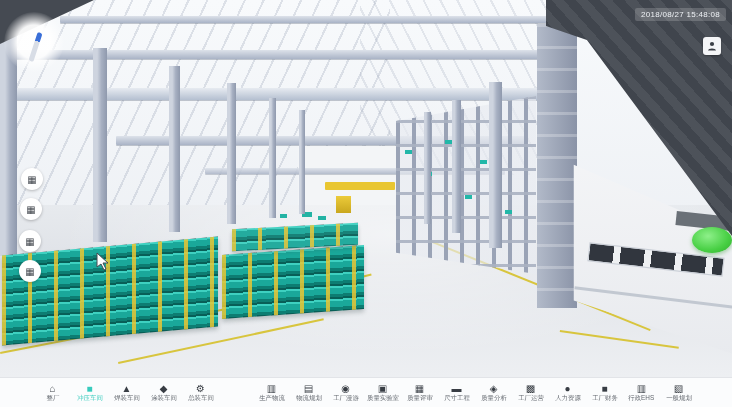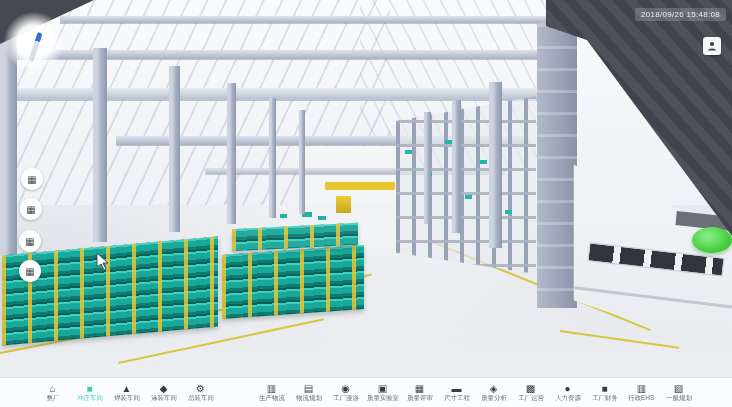--- a/index.html
+++ b/index.html
@@ -181,21 +181,21 @@
     <div class="roof-dark-right"></div>
     <div class="roof-dark-left"></div>
 
     <div class="marker"></div>
 
     <svg class="cursor" width="13" height="19" viewBox="0 0 13 19">
       <polygon points="1,1 1,15 5,12 8,18 10,17 7,11 12,11" fill="#ffffff" stroke="#444a52" stroke-width="1"></polygon>
     </svg>
   </div>
 
-  <div class="hud timestamp">2018/09/26 15:48:08</div>
+  <div class="hud timestamp">2018/08/27 15:48:08</div>
 
   <div class="hud user-btn">
     <svg width="10" height="10" viewBox="0 0 10 10">
       <circle cx="5" cy="3" r="2.1" fill="#3a3f46"></circle>
       <path d="M1 9.5 C1 6.8 9 6.8 9 9.5 Z" fill="#3a3f46"></path>
     </svg>
   </div>
 
   <div class="compass hud">
     <div class="needle"></div>

